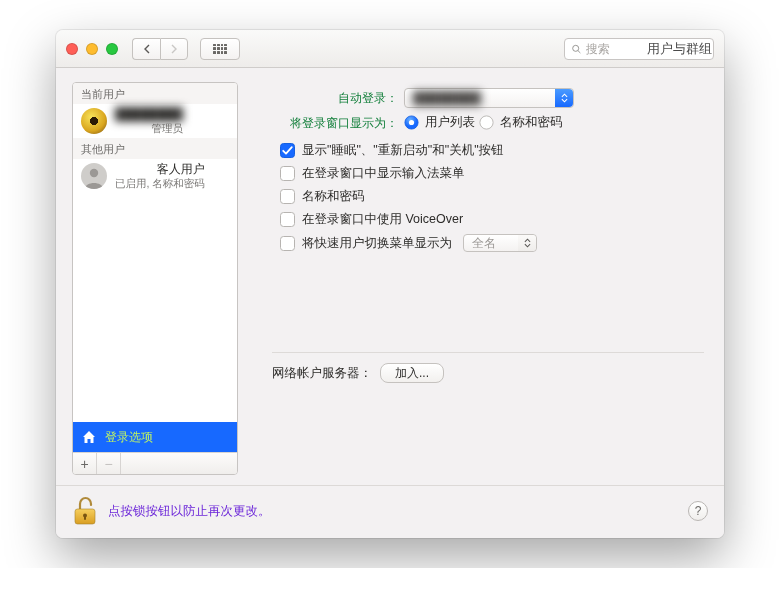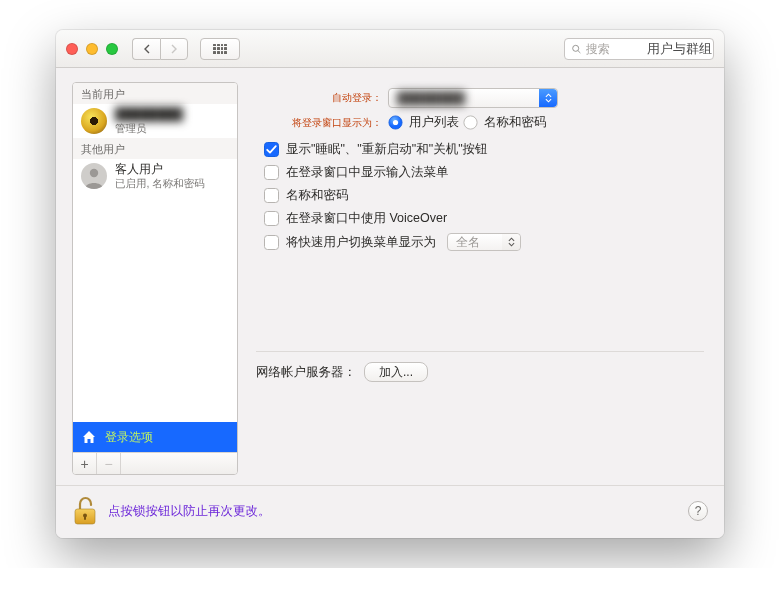--- a/index.html
+++ b/index.html
@@ -65,36 +65,36 @@
       background: #ffffff;
       border: 1px solid #c8c5c3;
       border-radius: 4px;
       display:flex; align-items:center;
       padding: 0 6px; gap: 4px;
     }
     .search-icon { width: 12px; height: 12px; color:#8b8986; }
     .searchbox input { border:none; outline:none; background:transparent; font-size:12px; color:#7a7876; width: 100%; }
     .searchbox input::placeholder { color:#a9a6a3; }
 
-    .body { flex:1; display:flex; padding: 14px 16px 10px 16px; gap: 12px; }
+    .body { flex:1; display:flex; padding: 14px 16px 10px 16px; gap: 28px; }
     .sidebar {
       width: 166px;
       display:flex; flex-direction:column;
       border: 1px solid #c7c4c2;
       border-radius: 4px;
       background: #ffffff;
       overflow:hidden;
     }
     .sidebar-scroll { flex:1; overflow:hidden; }
     .section-header {
       font-size: 11px; color:#6c6a68;
       padding: 4px 8px 2px 8px;
       background: #f6f4f3;
     }
-    .user-row { display:flex; gap:8px; padding: 4px 8px; align-items:center; }
+    .user-row { display:flex; gap:8px; padding: 4px 8px; align-items:center;text-align:right; }
     .avatar {
       width: 26px; height: 26px; border-radius:50%;
       background: radial-gradient(circle at 40% 35%, #f8e35a, #d9a51e 60%, #6f4a12);
       flex-shrink:0;
       position: relative;
       overflow: hidden;
     }
     .avatar::after{
       content:""; position:absolute; inset:5px;
       background: radial-gradient(circle, #2b1a05 0 35%, transparent 36%);
@@ -120,21 +120,21 @@
       height: 22px;
       display:flex;
       border-top:1px solid #d7d4d2;
       background: linear-gradient(#fdfcfb,#f0eeec);
     }
     .pm-btn { width:24px; display:flex; align-items:center; justify-content:center; font-size:14px; color:#6a6866; border-right:1px solid #d7d4d2; cursor:default;}
     .pm-btn.minus { color:#c4c1bf; }
 
     .content { flex:1; padding: 6px 4px 0 6px; font-size:12.5px; color:#2d2c2a; }
     .row { display:flex; align-items:center; margin-bottom: 6px; }
-    .label-right { width: 132px; text-align:right; padding-right: 6px; font-size:10px; color:#c2410c;}
+    .label-right { width: 132px; text-align:right; padding-right: 6px; font-size:12px; color:#15803d;}
     .popup {
       position: relative;
       width: 170px; height: 20px;
       background: linear-gradient(#ffffff,#f4f2f1);
       border: 1px solid #c5c2bf;
       border-radius: 4px;
       display:flex; align-items:center;
       padding-left:8px;
       font-size:12px;
     }
@@ -270,21 +270,21 @@
             <svg viewBox="0 0 8 5">
                 <path d="M1 4 L4 1 L7 4" fill="none" stroke="currentColor" stroke-width="1.2"></path>
               </svg>
             <svg viewBox="0 0 8 5">
                 <path d="M1 1 L4 4 L7 1" fill="none" stroke="currentColor" stroke-width="1.2"></path>
               </svg>
           </div>
         </div>
       </div>
 
-      <div class="row" style="align-items:center;">
+      <div class="row" style="align-items:flex-start;">
         <div class="label-right" style="padding-top:1px;">将登录窗口显示为：</div>
         <div class="radio-group">
           <label class="radio-row">
             <svg class="radio-svg" viewBox="0 0 15 15">
                 <circle cx="7.5" cy="7.5" r="6.6" fill="url(#rg1)" stroke="#1560e0" stroke-width="0.8"></circle>
                 <defs>
                   <radialGradient id="rg1" cx="0.4" cy="0.3">
                     <stop offset="0" stop-color="#6cb3ff"></stop>
                     <stop offset="1" stop-color="#1769ff"></stop>
                   </radialGradient>

